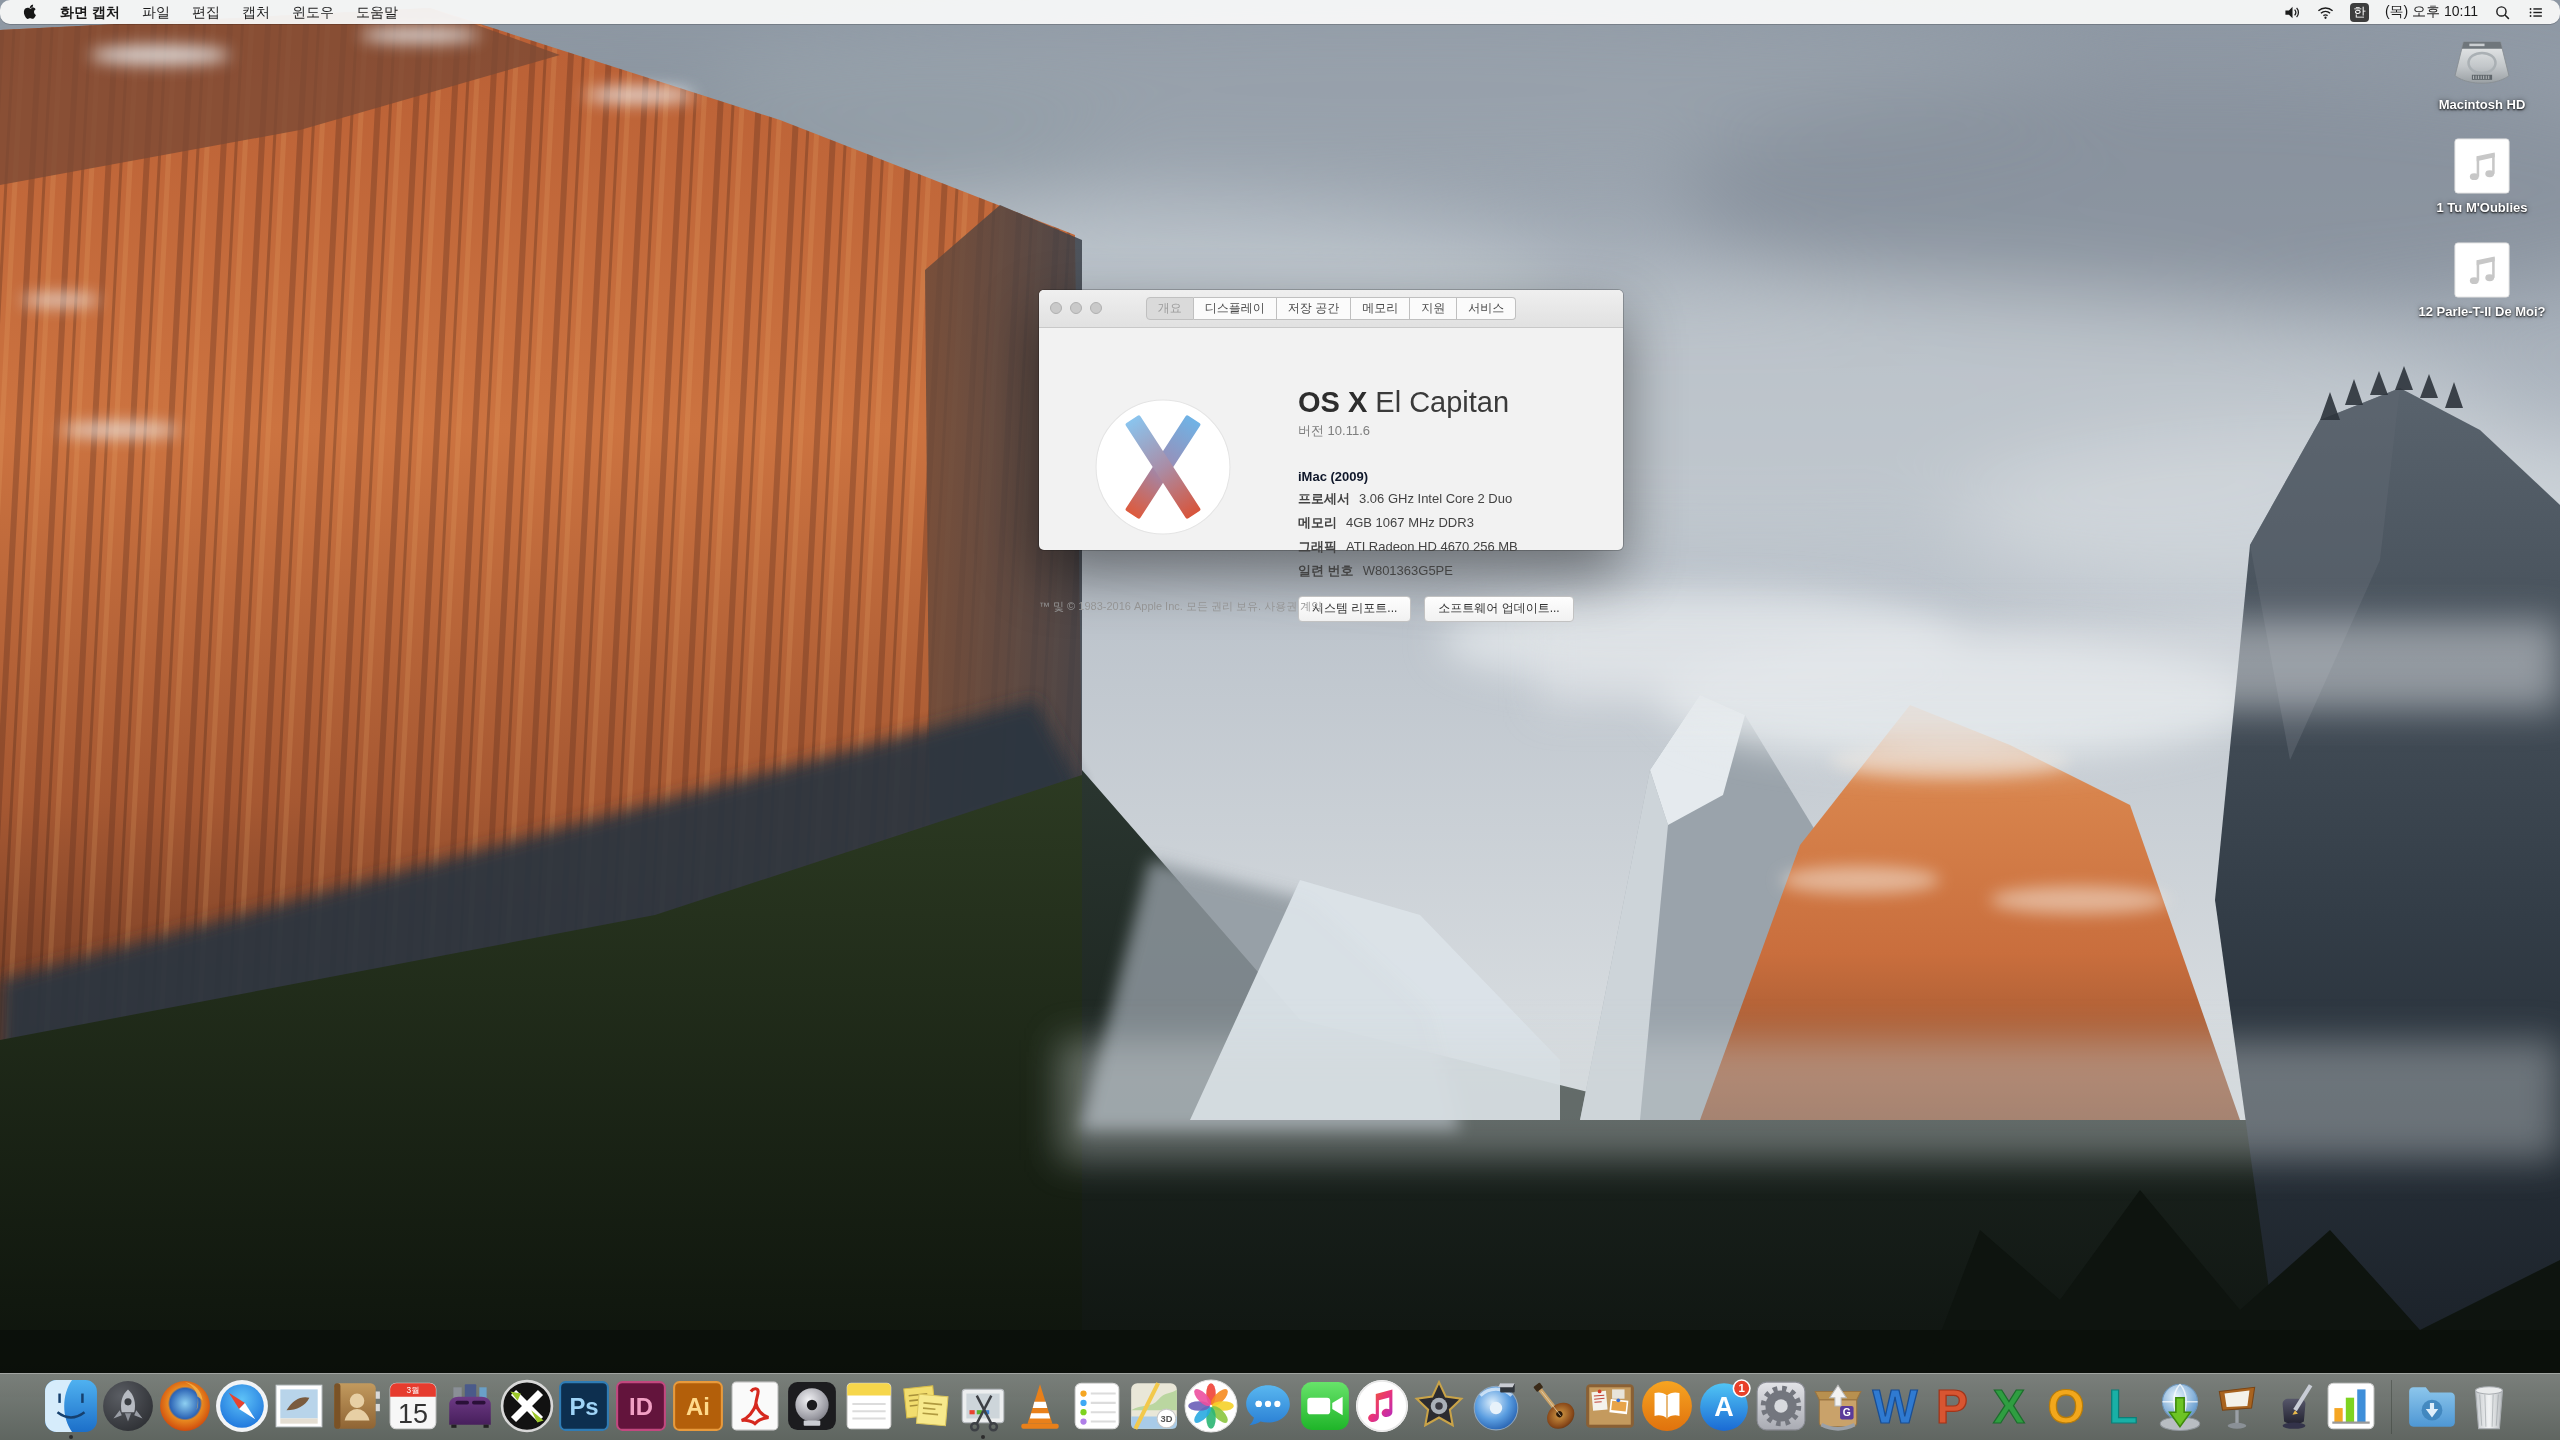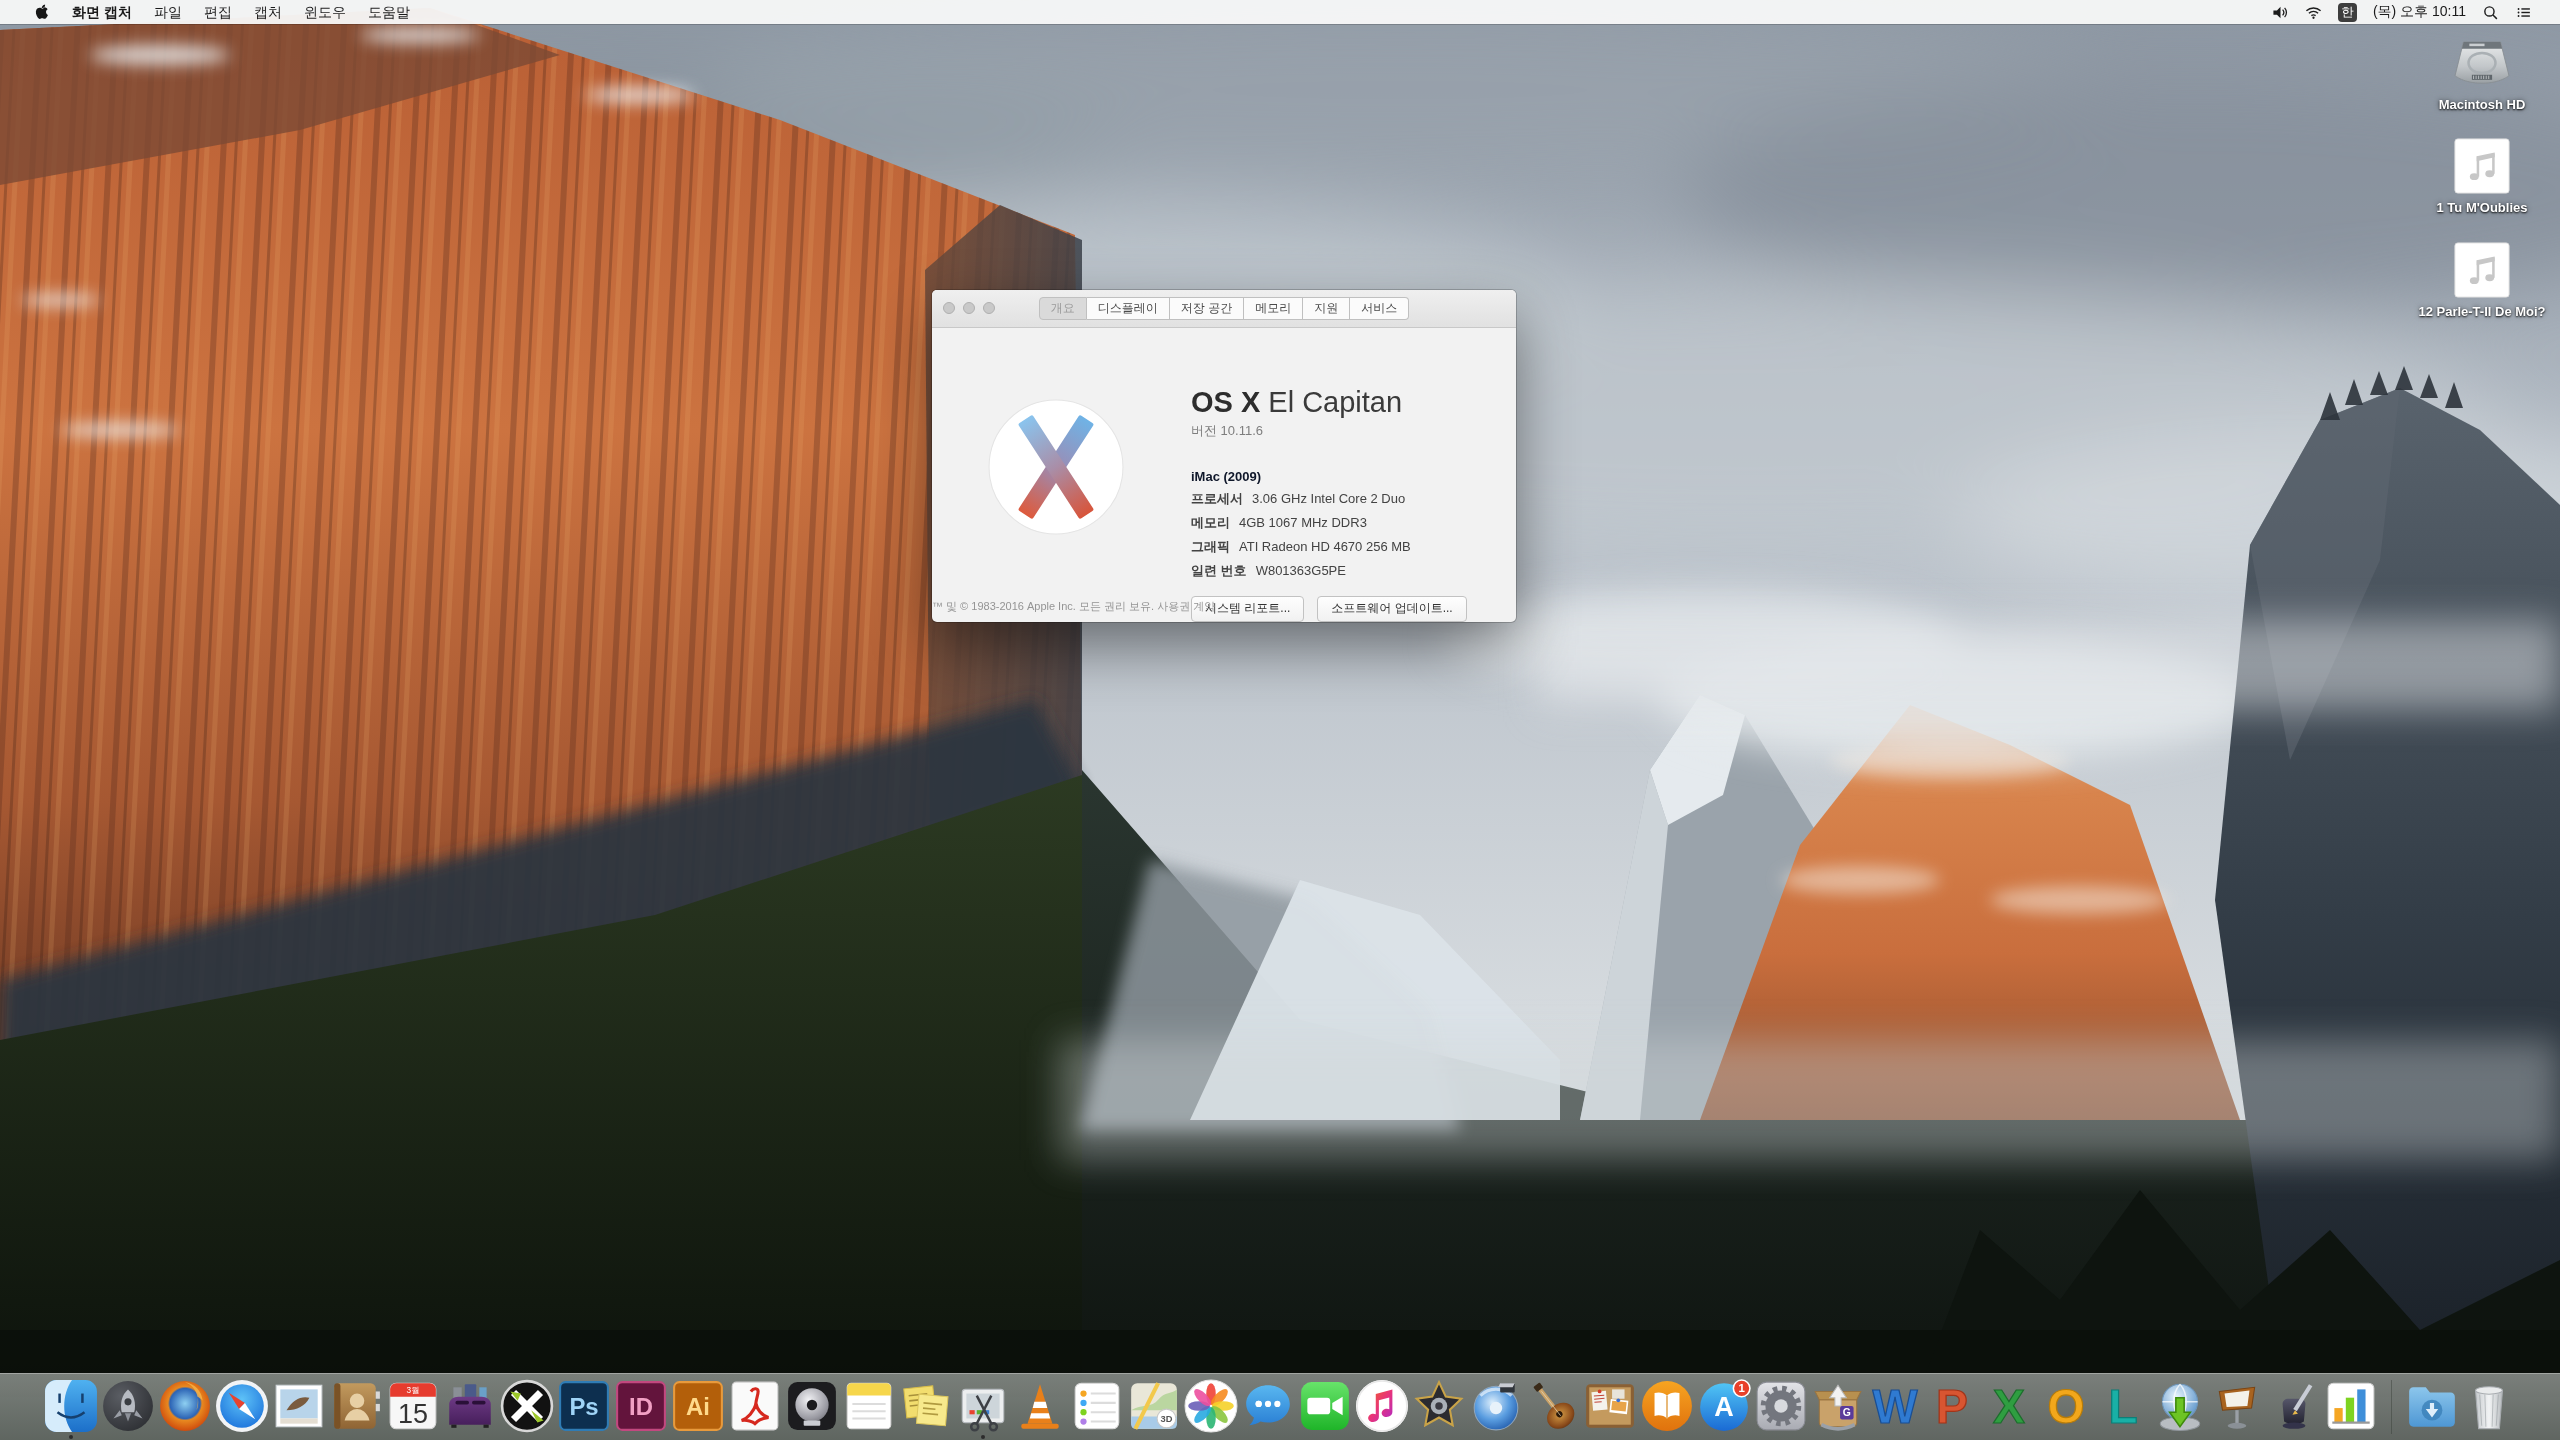--- a/index.html
+++ b/index.html
@@ -3,21 +3,21 @@
 <meta charset="utf-8">
 <style>
   html,body{margin:0;padding:0;}
   body{width:2560px;height:1440px;position:relative;overflow:hidden;
        font-family:"Liberation Sans",sans-serif;background:#20261f;}
   #wallpaper{position:absolute;inset:0;width:100%;height:100%;display:block;}
 
   
   .menubar{position:absolute;top:0;left:0;right:0;height:24px;z-index:60;
     background:rgba(248,248,248,.95);display:flex;align-items:center;
-    padding:0 22px;font-size:14px;color:#1a1a1a;box-shadow:0 1px 0 rgba(0,0,0,.18);}
+    padding:0 10px;font-size:14px;color:#1a1a1a;box-shadow:0 1px 0 rgba(0,0,0,.18);border-radius:10px;}
   .mb-left{display:flex;align-items:center;}
   .apple{padding:0 12px;display:flex;align-items:center;}
   .apple svg{width:15px;height:18px;display:block;}
   .mb-item{padding:0 11px;line-height:24px;white-space:nowrap;}
   .app-name{font-weight:bold;}
   .mb-right{margin-left:auto;display:flex;align-items:center;gap:16px;padding-right:6px;}
   .mb-right svg{width:17px;height:17px;display:block;}
   .input-badge{width:19px;height:19px;background:#3d3d3d;color:#fff;border-radius:4px;
     font-size:12.5px;display:flex;align-items:center;justify-content:center;}
   .clock{font-size:14px;white-space:nowrap;}
@@ -25,21 +25,21 @@
   
   .desktop-icons{position:absolute;top:34px;right:12px;display:flex;flex-direction:column;
     align-items:flex-start;gap:24px;z-index:5;}
   .d-icon{display:flex;flex-direction:column;align-items:center;width:132px;}
   .d-icon .ic{width:64px;height:58px;}
   .d-icon .ic svg{width:100%;height:100%;display:block;}
   .d-label{margin-top:5px;font-size:13px;font-weight:bold;color:#fff;text-align:center;
     line-height:1.25;text-shadow:0 1px 2px rgba(0,0,0,.9),0 0 5px rgba(0,0,0,.55);}
 
   
-  .window{position:absolute;left:932px;top:290px;width:584px;height:332px;z-index:20;
+  .window{position:absolute;left:1039px;top:290px;width:584px;height:260px;z-index:20;
     background:#f2f2f2;border-radius:5px;
     box-shadow:0 0 0 1px rgba(0,0,0,.2),0 24px 60px rgba(0,0,0,.45);}
   .titlebar{height:37px;background:linear-gradient(#efefef,#e1e1e1);
     border-bottom:1px solid #c8c8c8;border-radius:5px 5px 0 0;
     display:flex;align-items:center;position:relative;}
   .lights{display:flex;gap:8px;padding-left:11px;position:absolute;left:0;top:12px;}
   .tl{width:12px;height:12px;border-radius:50%;background:#c9c9c9;
     border:1px solid #b0b0b0;box-sizing:border-box;}
   .segs{margin:0 auto;display:flex;}
   .seg{font-size:12px;color:#4a4a4a;background:#fbfbfb;border:1px solid #c0c0c0;

